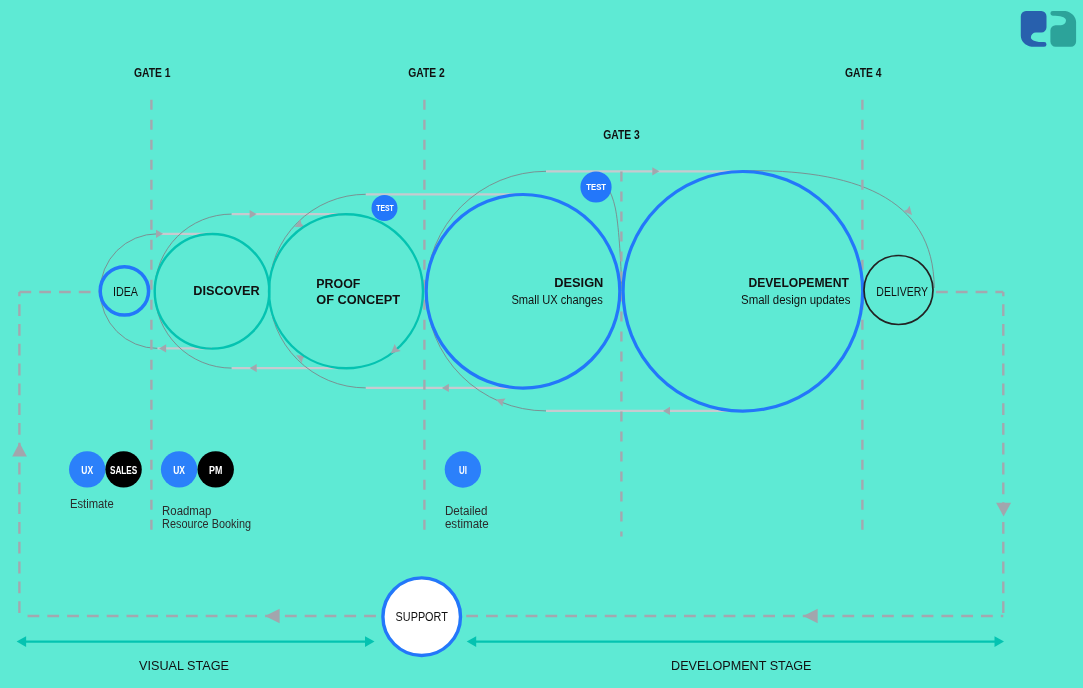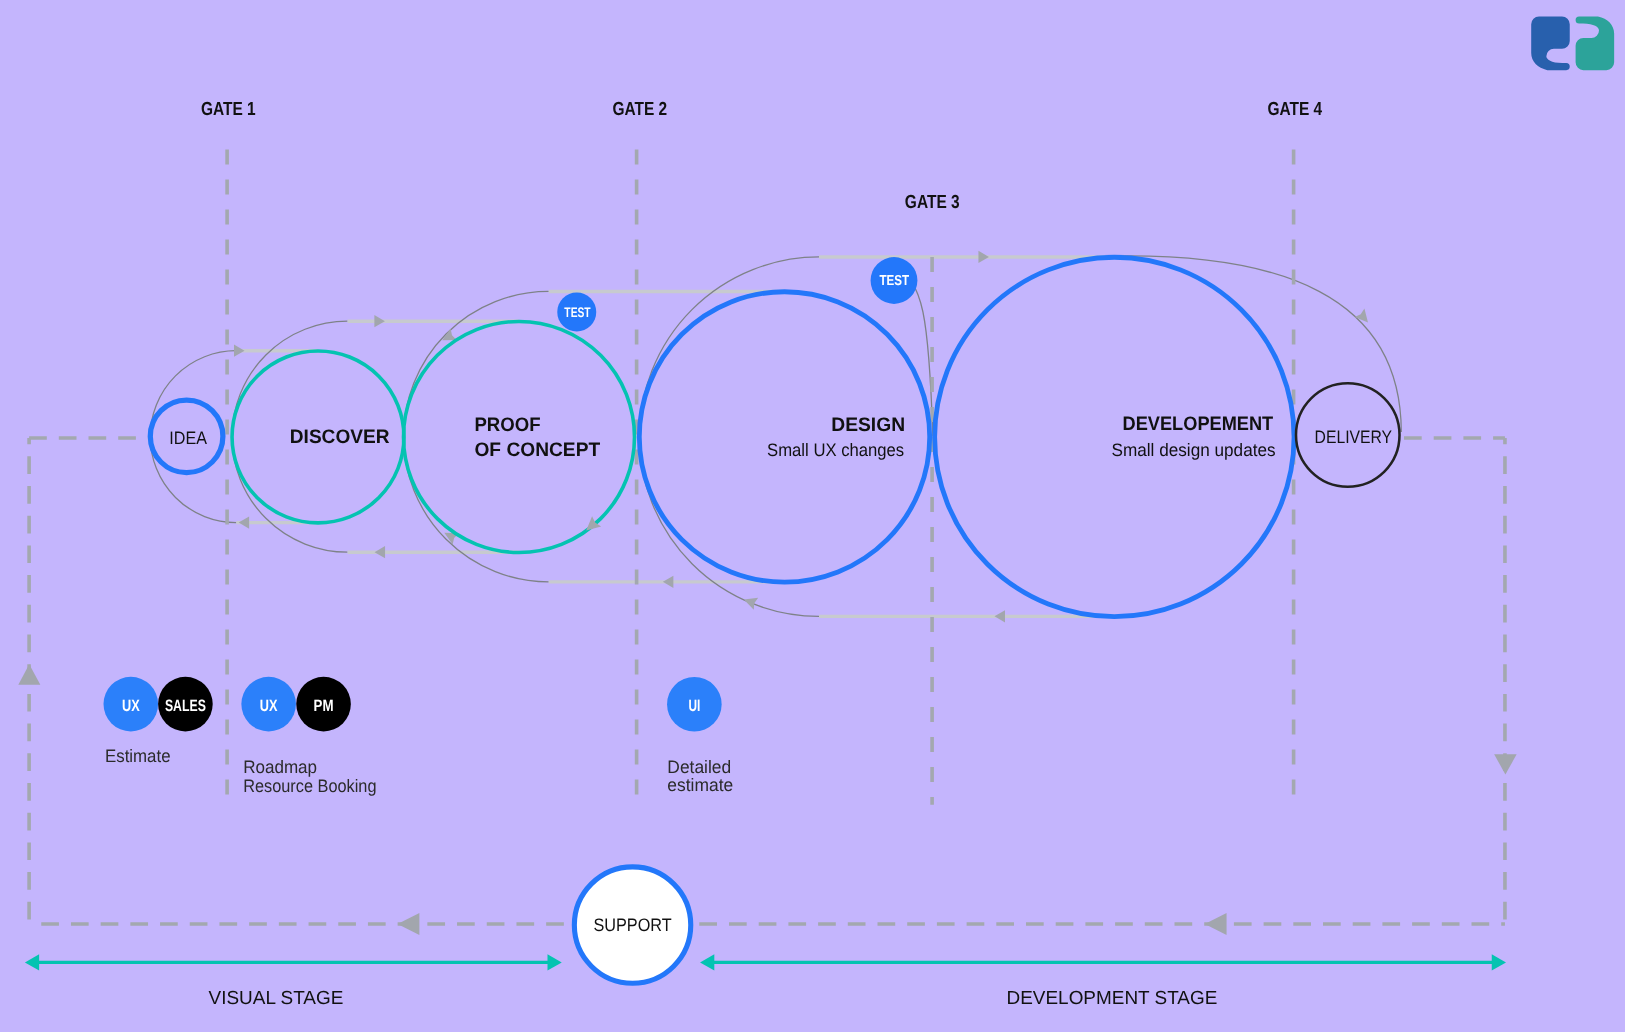--- a/index.html
+++ b/index.html
@@ -1,17 +1,17 @@
 <!DOCTYPE html>
 <html><head>
 <meta charset="utf-8">
 <style>
   html,body{margin:0;padding:0;background:#ffffff;}
   body{width:1083px;height:688px;overflow:hidden;font-family:"Liberation Sans",sans-serif;}
-  #stage{position:relative;width:1083px;height:688px;background:#c4b5fd;}
+  #stage{position:relative;width:1083px;height:688px;background:#5eead4;}
   svg#main{position:absolute;left:0;top:0;}
   text{font-family:"Liberation Sans",sans-serif;white-space:pre;}
   svg#main{transform:translateZ(0);}
 </style>
 </head>
 <body>
 
 <div id="stage">
   <svg id="main" width="1083" height="688" viewBox="0 0 1083 688">
     <g id="layer-frame">

